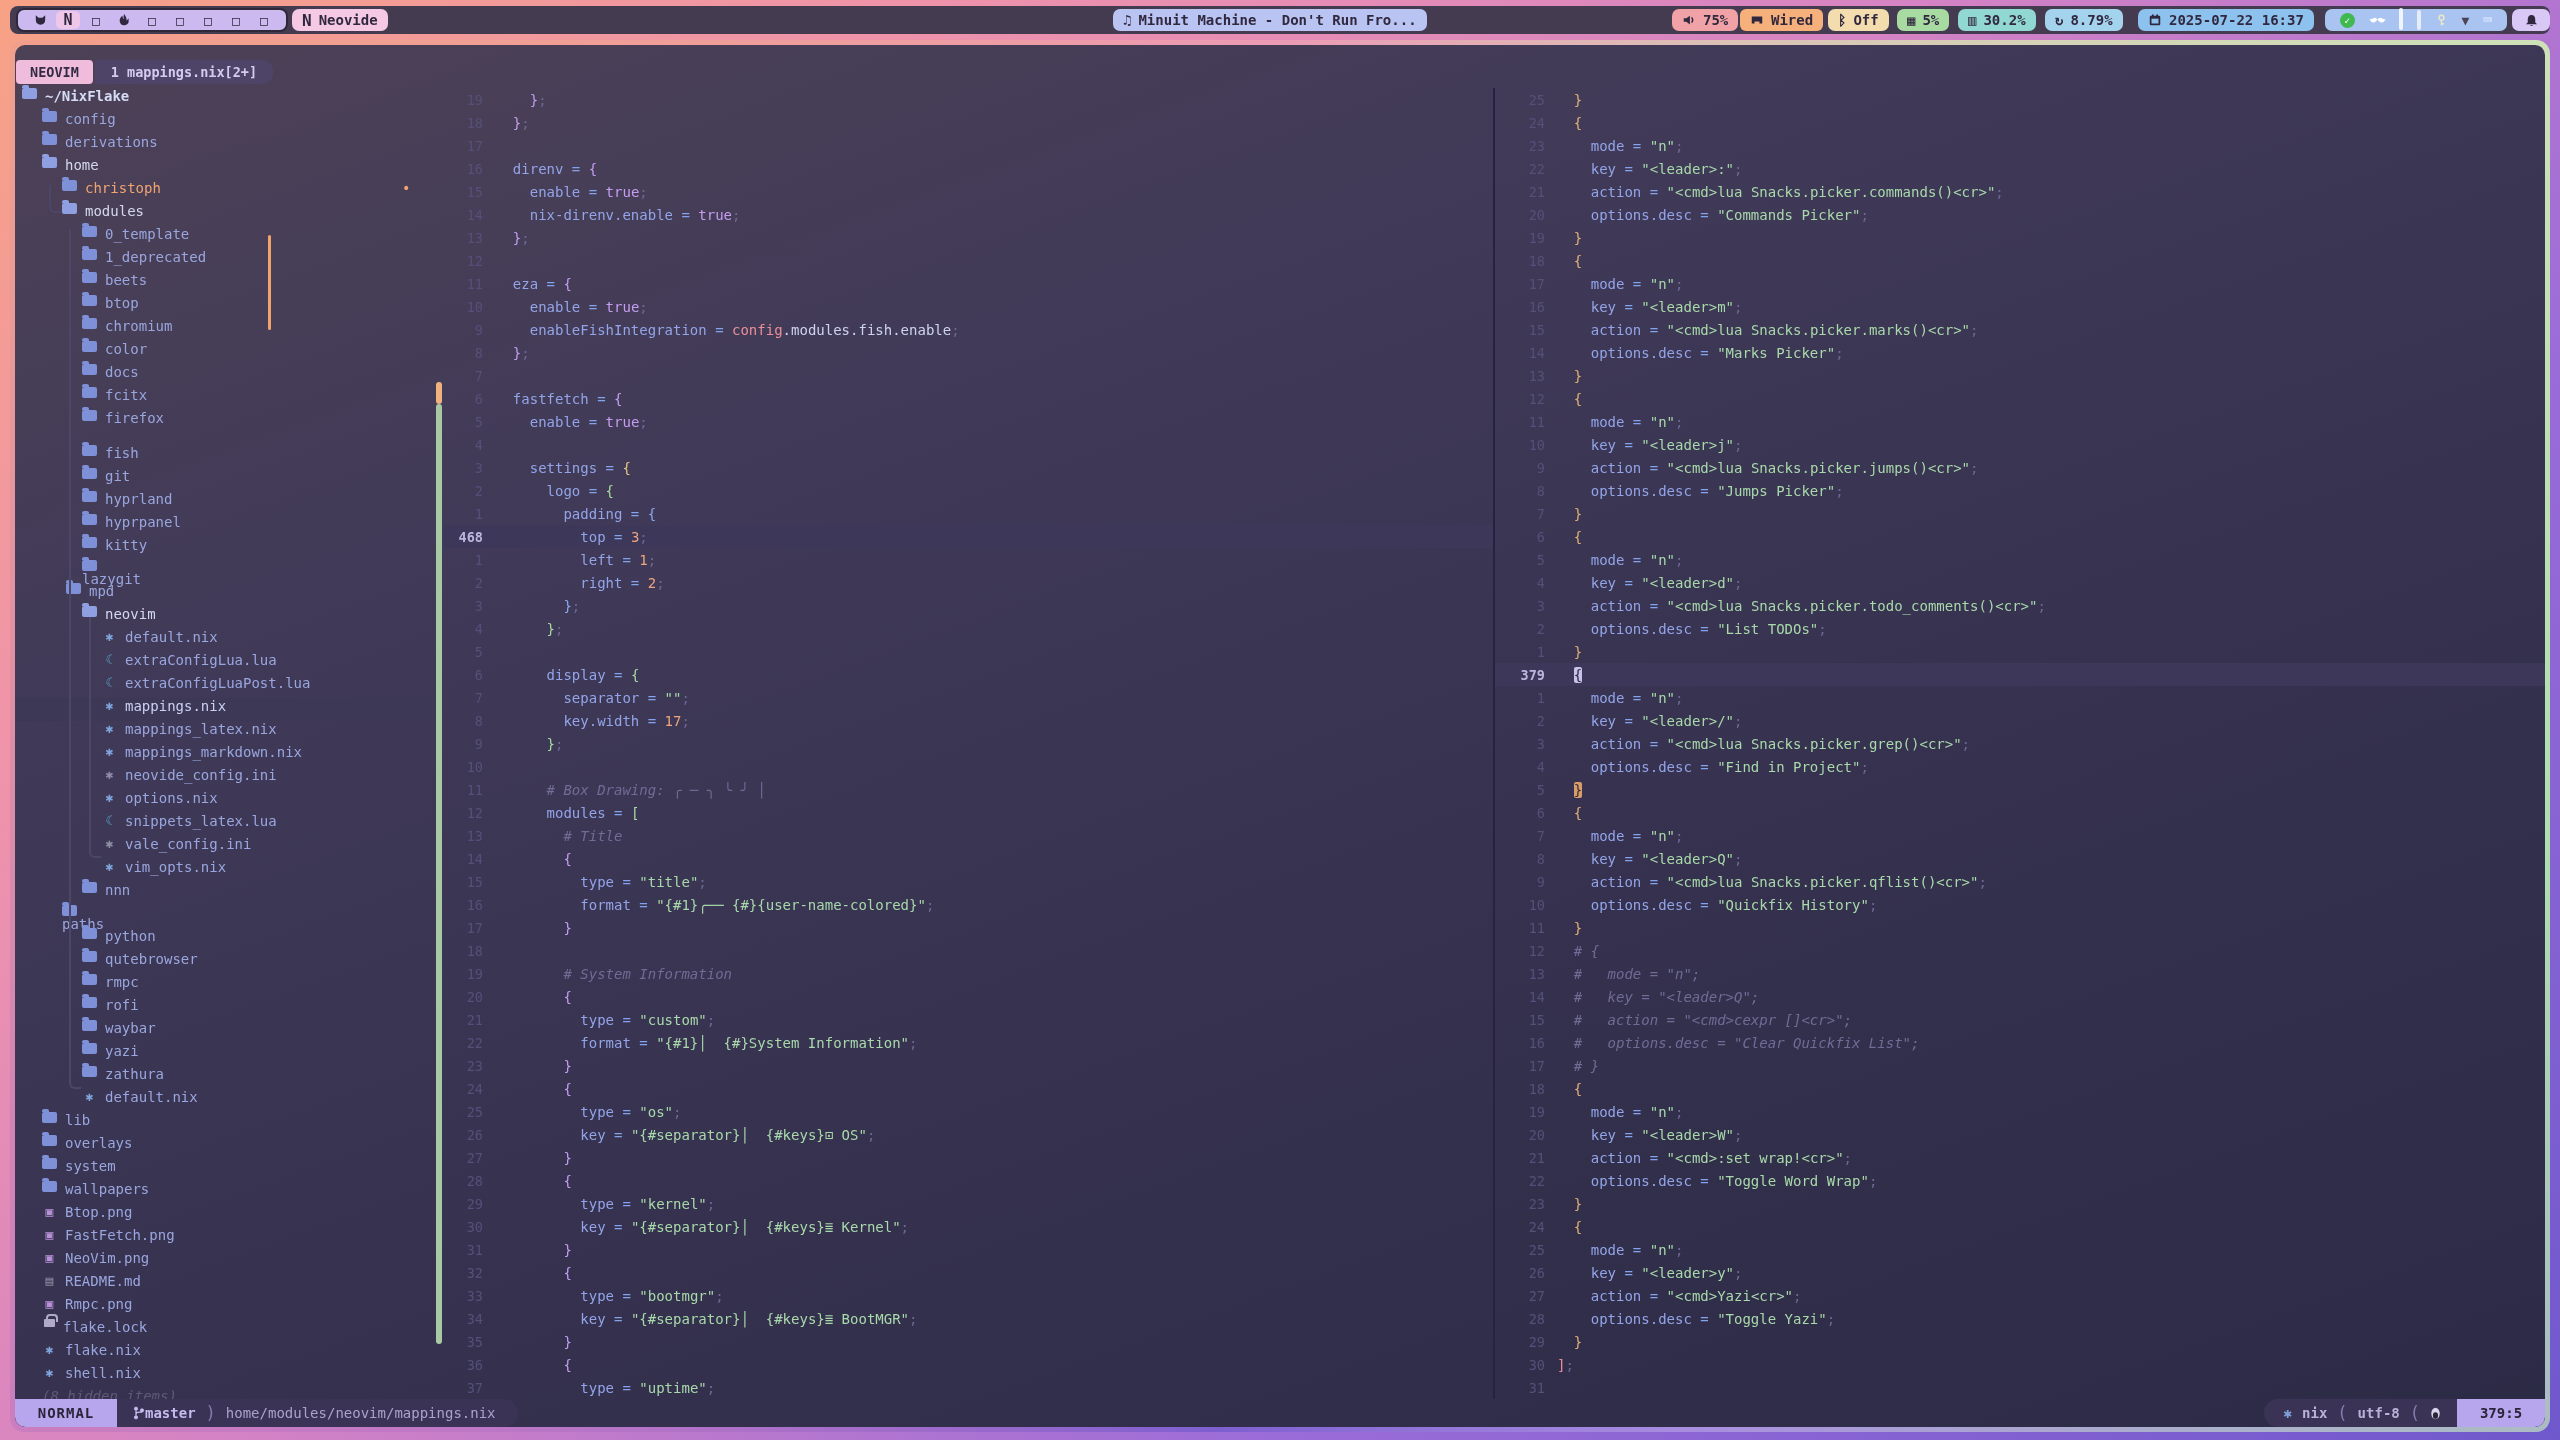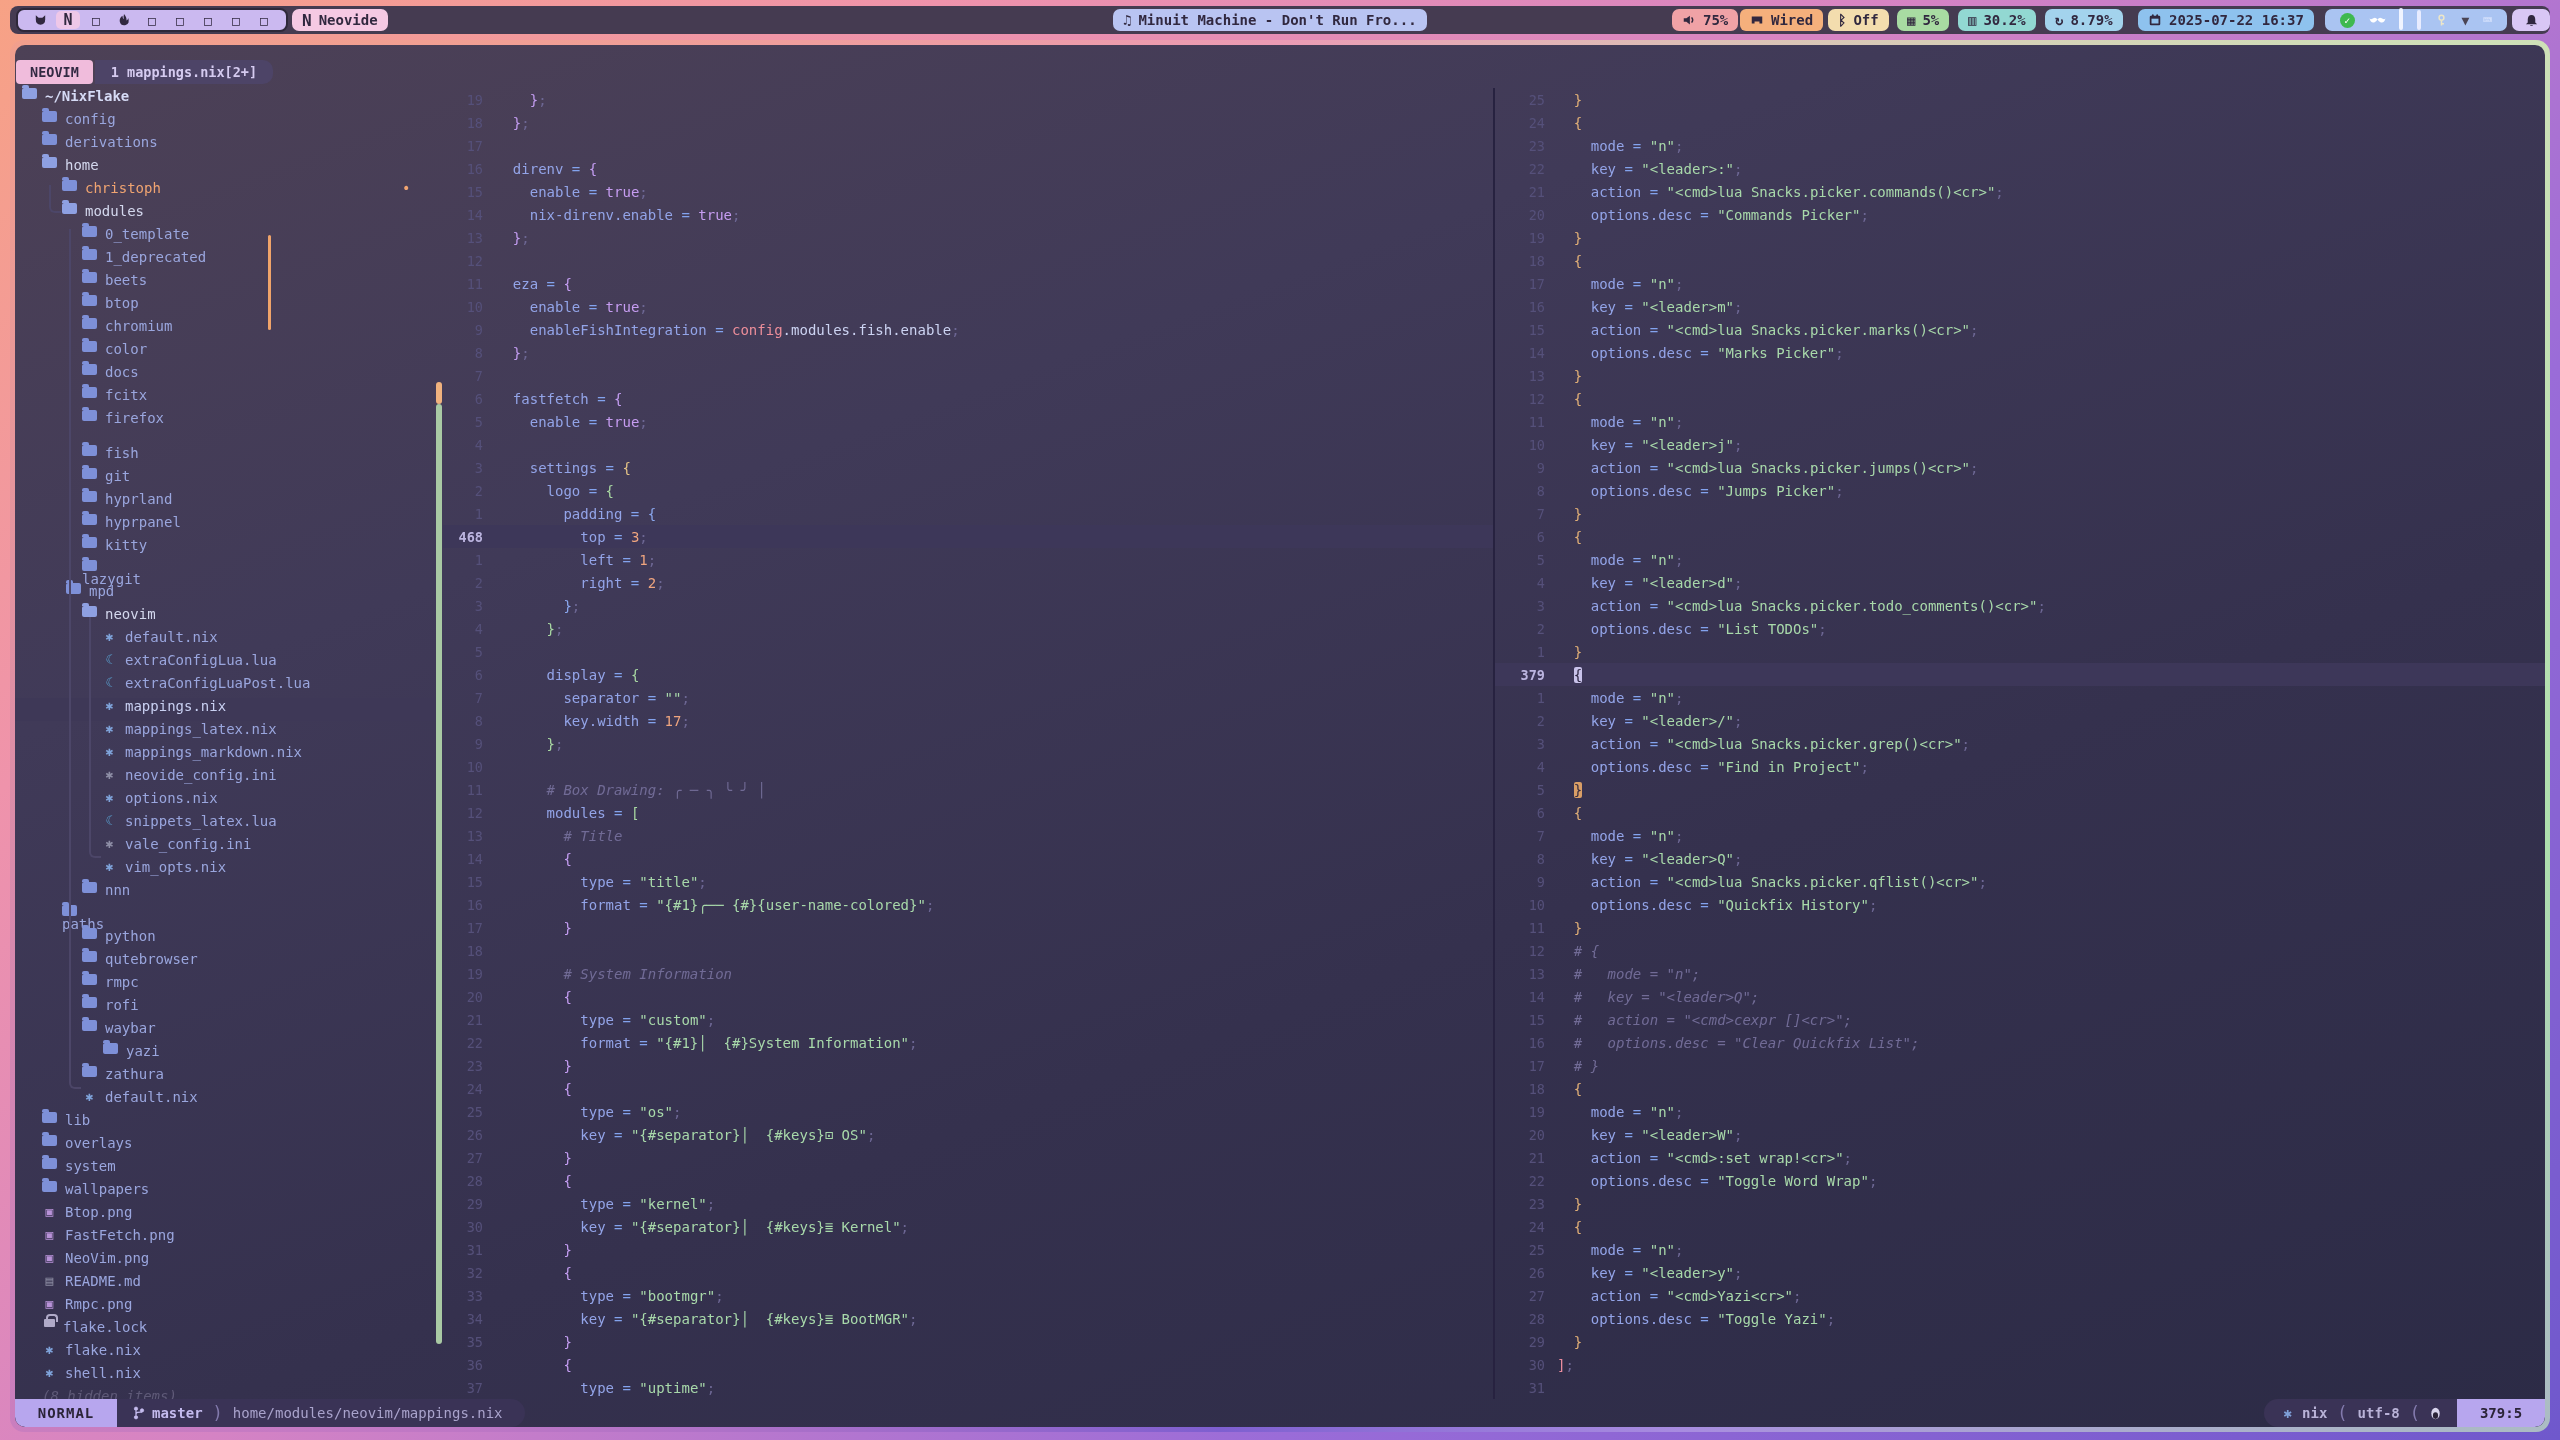--- a/index.html
+++ b/index.html
@@ -105,21 +105,21 @@
   .tk-k{background:#c8c2ea;color:#2b2440;border-radius:2px}
   .tk-x{background:#d99e66;color:#332a40;border-radius:2px}
 
   
   .statusline { position:absolute; left:0; bottom:0; width:2530px; height:28px; display:flex;
     align-items:stretch; font-size:14px; font-weight:bold; }
   .sl-mode { width:102px; background:#b7a6ee; color:#2b2438; display:flex; align-items:center;
     justify-content:center; border-radius:0 0 0 10px; letter-spacing:1px; }
   .sl-left { background:#3a3356; border-radius:0 14px 14px 0; display:flex; align-items:center;
     gap:10px; padding:0 22px 0 16px; color:#b9b3d8; }
-  .sl-branch { color:#c4bbee; display:flex; align-items:center; gap:7px; }
+  .sl-branch { color:#c4bbee; display:flex; align-items:center; }
   .sl-sep { color:#837aad; font-size:17px; font-weight:normal; }
   .sl-path { color:#a9a3cc; font-weight:normal; }
   .sl-spacer { flex:1; }
   .sl-right { background:#3a3356; border-radius:14px 0 0 14px; display:flex; align-items:center;
     gap:10px; padding:0 16px 0 20px; color:#b9b3d8; }
   .sl-ft-icon { color:#7fa0d8; }
   .sl-pos { width:88px; background:#b7a6ee; color:#2b2438; display:flex; align-items:center;
     justify-content:center; border-radius:0 0 10px 0; }
   svg { display:block; }
 </style>
@@ -408,21 +408,21 @@
           <span class="label tr-file">rmpc</span>
         </div>
         <div class="tree-row" style="padding-left: 67px;">
           <span class="ic ic-folder"></span>
           <span class="label tr-file">rofi</span>
         </div>
         <div class="tree-row" style="padding-left: 67px;">
           <span class="ic ic-folder"></span>
           <span class="label tr-file">waybar</span>
         </div>
-        <div class="tree-row" style="padding-left: 67px; margin-left: 21px;">
+        <div class="tree-row" style="padding-left: 67px;">
           <span class="ic ic-folder"></span>
           <span class="label tr-file">yazi</span>
         </div>
         <div class="tree-row" style="padding-left: 67px;">
           <span class="ic ic-folder"></span>
           <span class="label tr-file">zathura</span>
         </div>
         <div class="tree-row" style="padding-left: 67px;">
           <span class="ic ic-glyph ic-nix">✱</span>
           <span class="label tr-file">default.nix</span>

